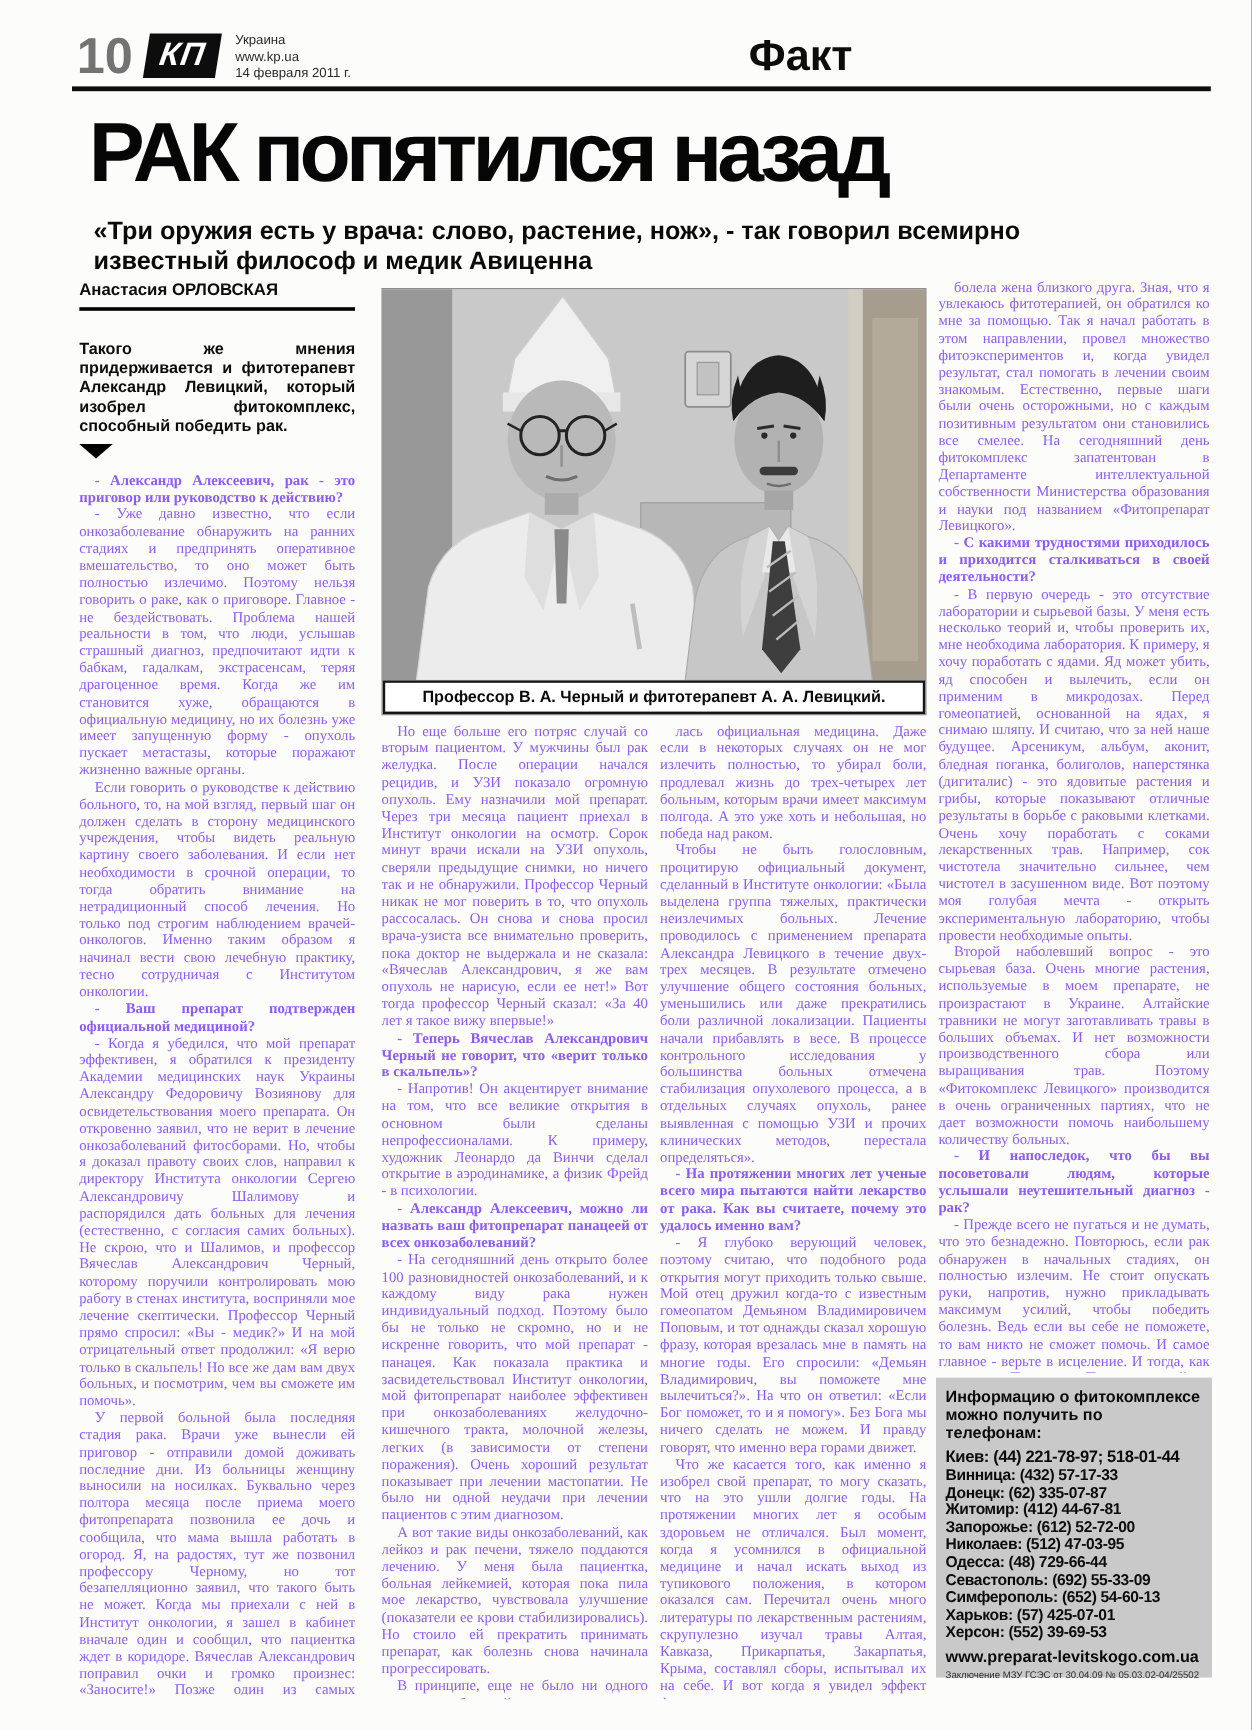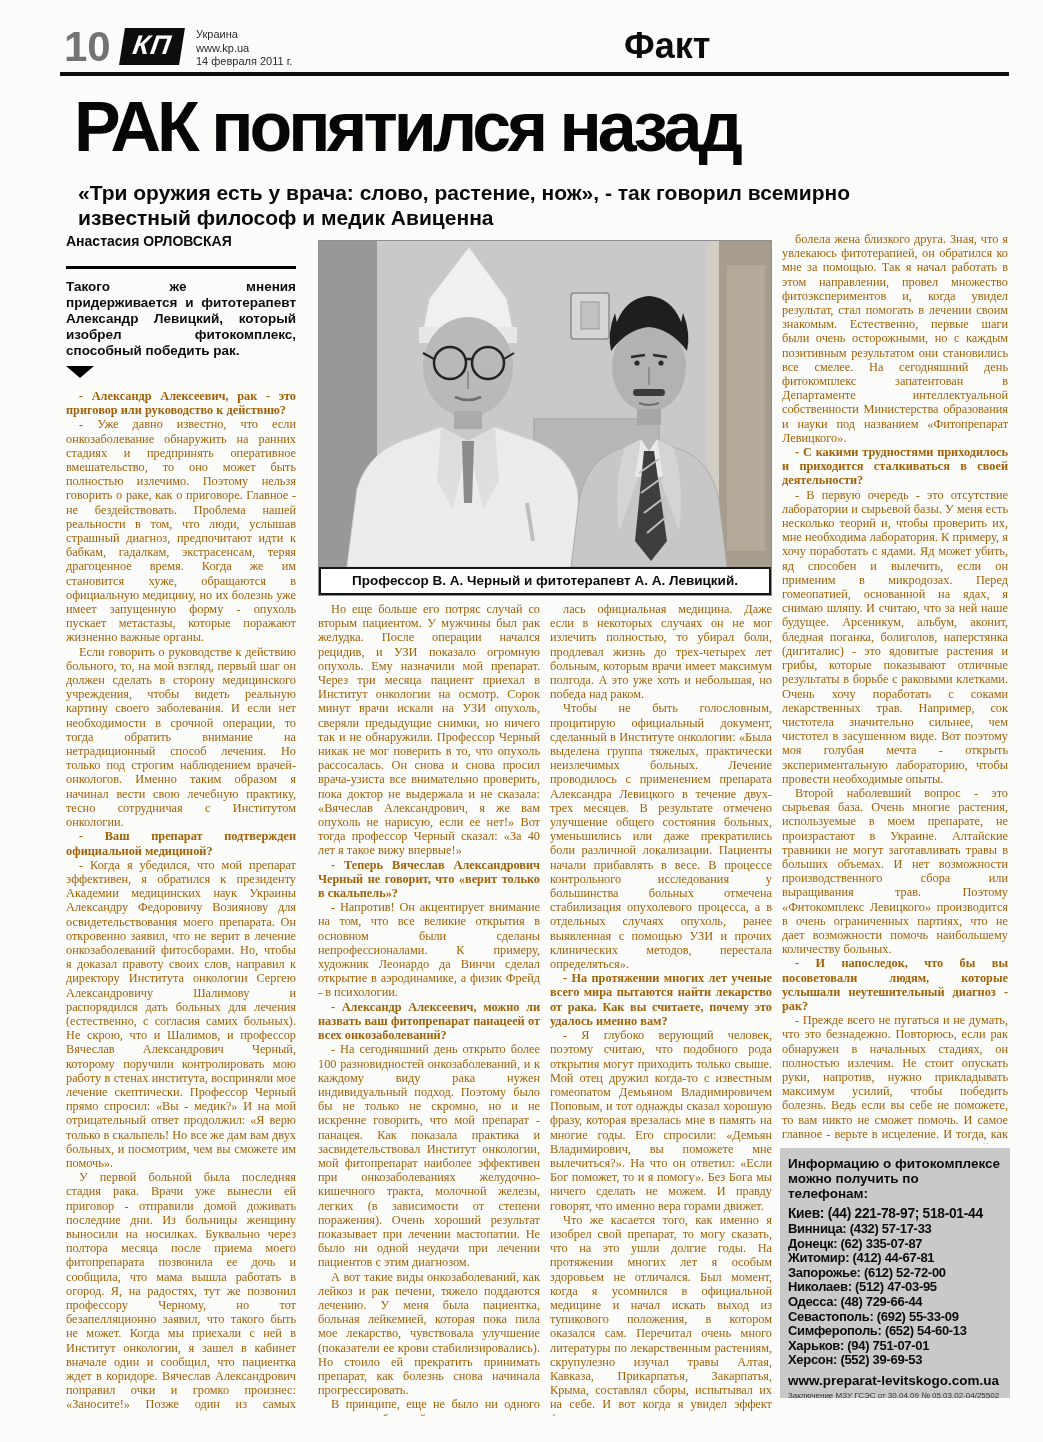--- a/index.html
+++ b/index.html
@@ -18,24 +18,24 @@
   
   .headline{position:absolute;left:74px;top:82px;width:950px;margin:0;font-family:"Liberation Sans",sans-serif;font-weight:bold;font-size:70px;line-height:90px;letter-spacing:-4px;color:#060606;white-space:nowrap;}
   .subhead{position:absolute;left:78px;top:180px;width:878px;font:bold 21px/25px "Liberation Sans",sans-serif;color:#0a0a0a;}
 
   
   .col{position:absolute;overflow:hidden;font-family:"Liberation Serif",serif;}
   .col1{left:66px;top:232px;width:230px;height:1180px;}
   .col2{left:318px;top:602px;width:222px;height:814px;}
   .col3{left:550px;top:602px;width:222px;height:814px;}
   .col4{left:782px;top:232px;width:226px;height:912px;}
-  .para{margin:0;font-size:12.3px;line-height:14.2px;text-align:justify;text-indent:13px;color:#a16207;}
+  .para{margin:0;font-size:12.3px;line-height:14.2px;text-align:justify;text-indent:13px;color:#8b5cf6;}
   .question{font-weight:bold;}
 
-  .byline{font:bold 14px/18px "Liberation Sans",sans-serif;border-bottom:3px solid #000;padding-bottom:16px;margin-bottom:10px;color:#0c0c0c;}
+  .byline{font:bold 14px/18px "Liberation Sans",sans-serif;border-bottom:3px solid #000;padding-bottom:6px;margin-bottom:24px;color:#0c0c0c;}
   .lead{font:bold 13.5px/16px "Liberation Sans",sans-serif;text-align:justify;color:#0c0c0c;}
   .down-triangle{width:0;height:0;border-left:14px solid transparent;border-right:14px solid transparent;border-top:12px solid #000;margin:7px 0 11px 0;}
 
   
   .photo{position:absolute;left:318px;top:240px;width:454px;height:356px;margin:0;background:#c4c4c4;border:1px solid #8f8f8f;box-sizing:border-box;}
   .photo svg{display:block;}
   .caption{position:absolute;left:0;right:0;bottom:0;height:28px;background:#fff;border:2px solid #151515;box-sizing:border-box;font:bold 13.5px/24px "Liberation Sans",sans-serif;text-align:center;color:#0b0b0b;margin-top:16px;}
 
   
   .infobox{position:absolute;left:780px;top:1148px;width:230px;height:250px;box-sizing:border-box;background:#c9c9c9;padding:8px 8px 6px;font-family:"Liberation Sans",sans-serif;color:#0b0b0b;}
@@ -167,20 +167,20 @@
     <div class="ib-phones">
         <div class="phone phone-first">Киев: (44) 221-78-97; 518-01-44</div>
         <div class="phone">Винница: (432) 57-17-33</div>
         <div class="phone">Донецк: (62) 335-07-87</div>
         <div class="phone">Житомир: (412) 44-67-81</div>
         <div class="phone">Запорожье: (612) 52-72-00</div>
         <div class="phone">Николаев: (512) 47-03-95</div>
         <div class="phone">Одесса: (48) 729-66-44</div>
         <div class="phone">Севастополь: (692) 55-33-09</div>
         <div class="phone">Симферополь: (652) 54-60-13</div>
-        <div class="phone">Харьков: (94) 751-07-01</div>
+        <div class="phone">Харьков: (57) 425-07-01</div>
         <div class="phone">Херсон: (552) 39-69-53</div>
       </div>
     <div class="ib-site">www.preparat-levitskogo.com.ua</div>
     <div class="ib-note">Заключение МЗУ ГСЭС от 30.04.09 № 05.03.02-04/25502</div>
   </aside>
 
 </div>
 
 </body></html>

